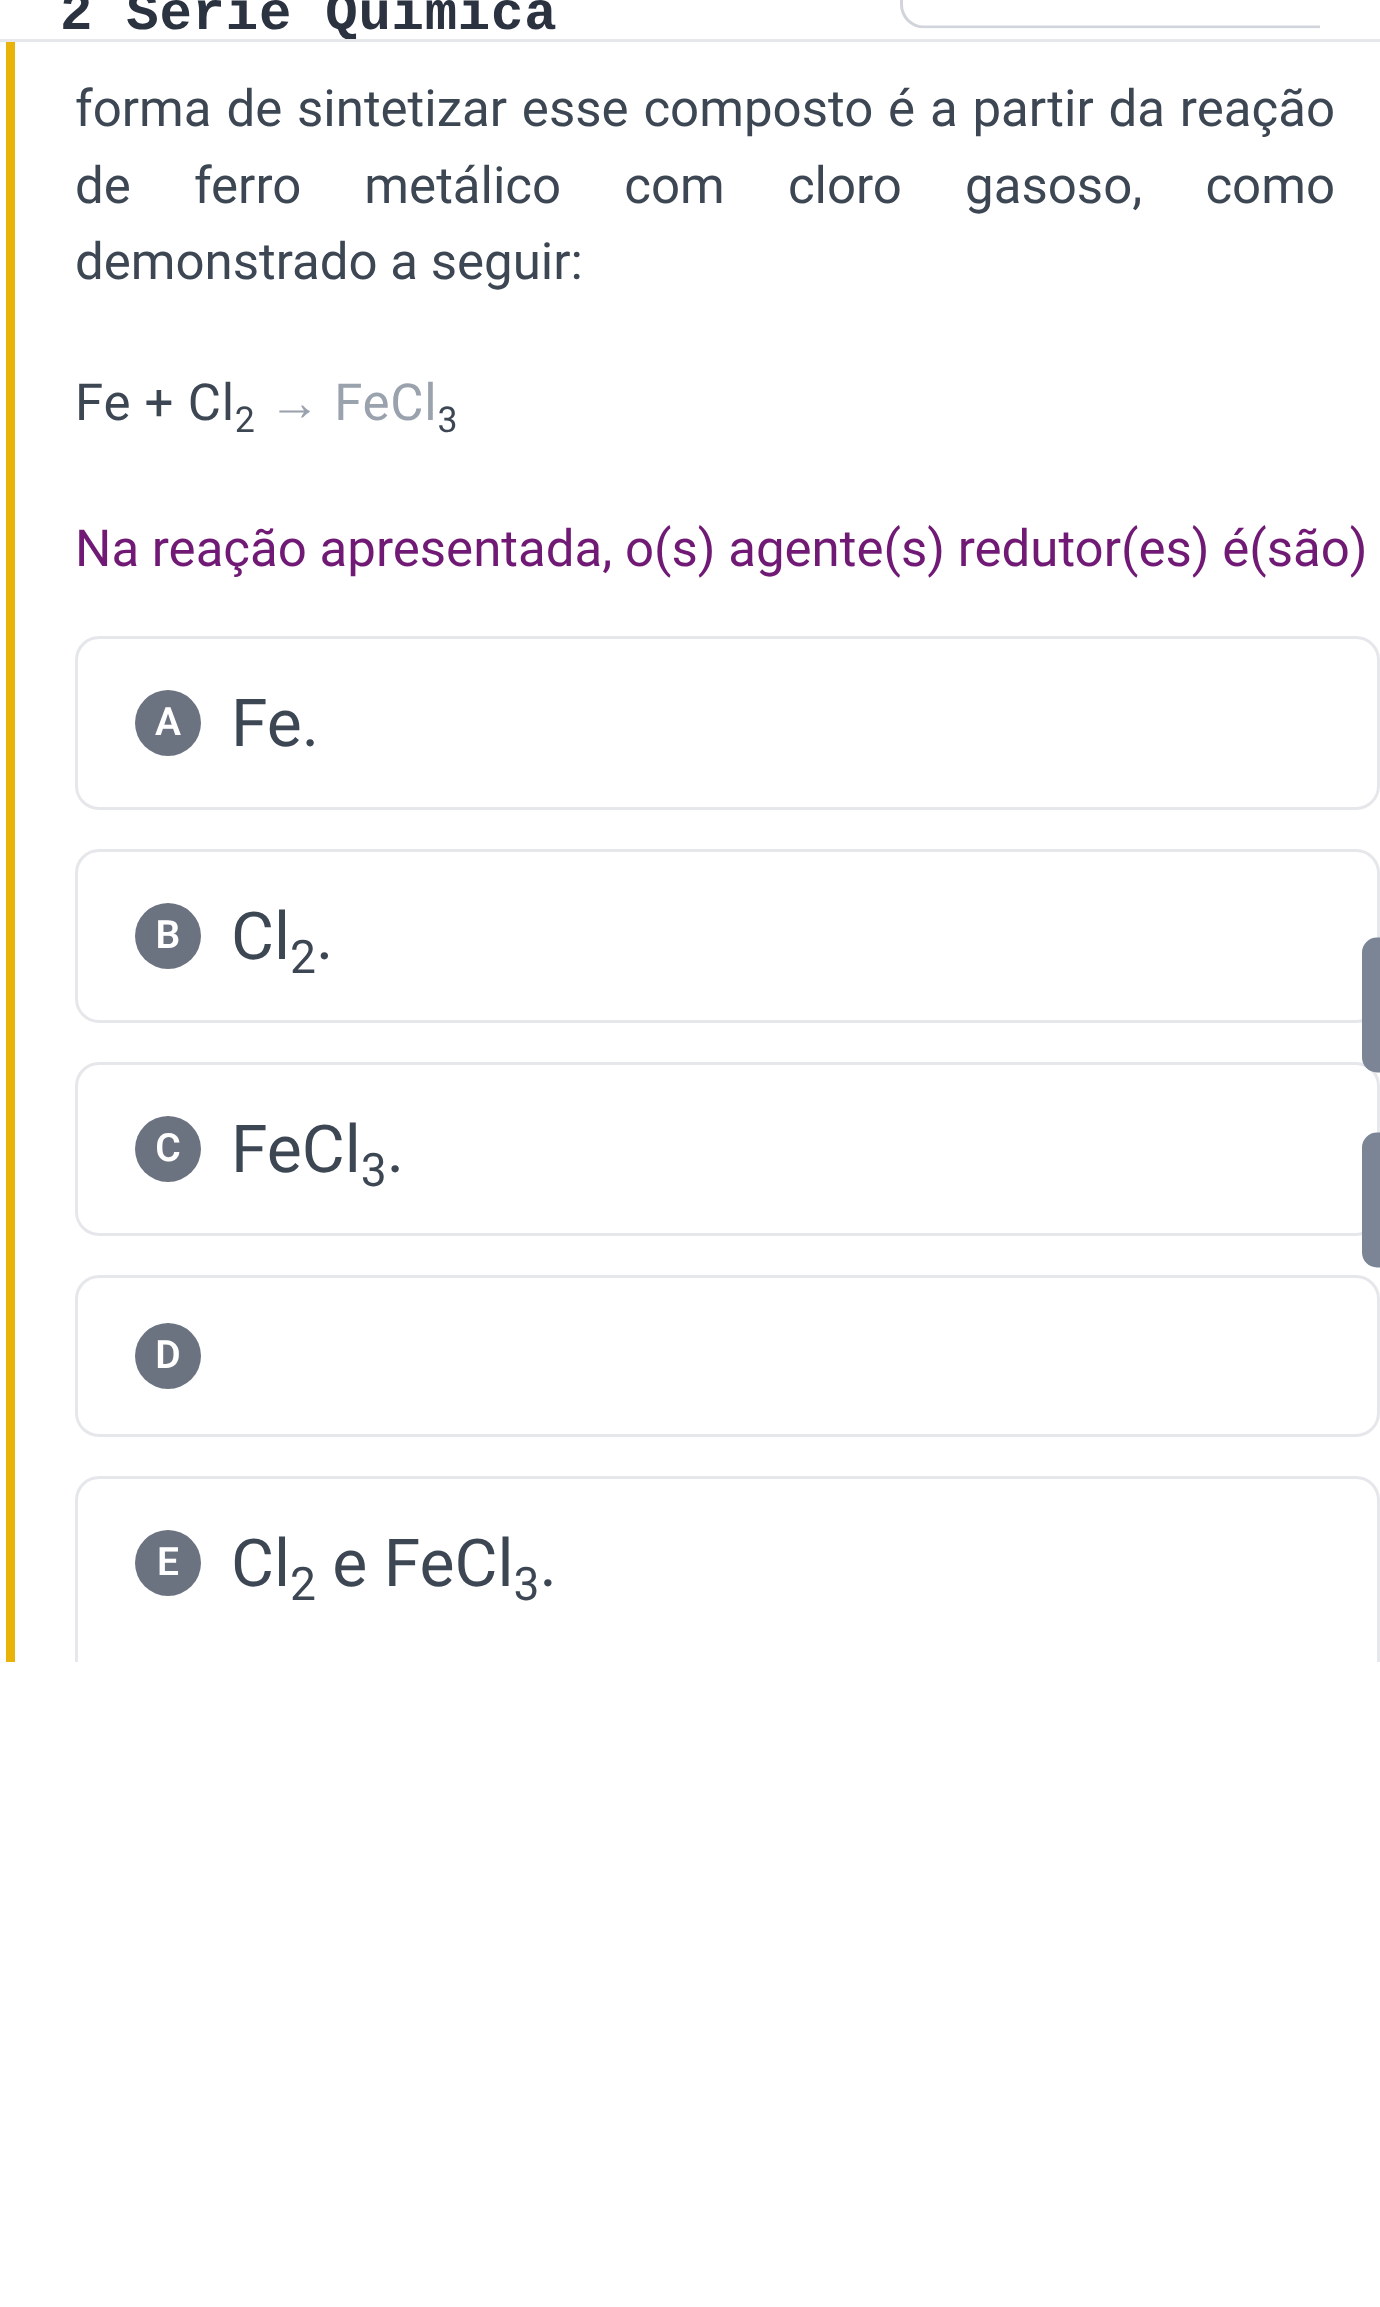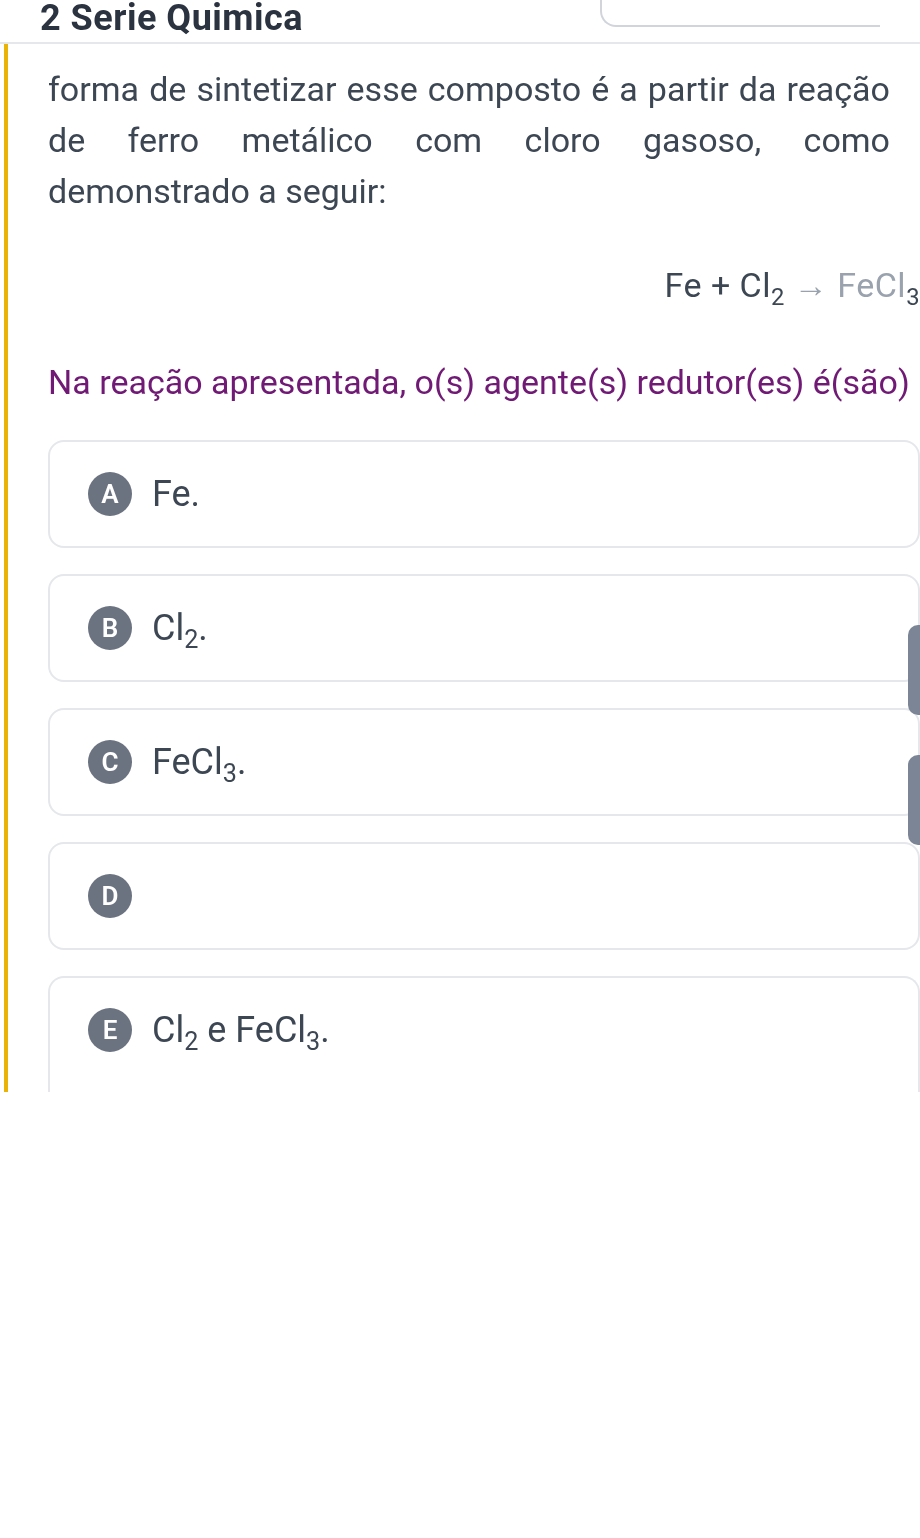--- a/index.html
+++ b/index.html
@@ -9,54 +9,55 @@
     color: #3b4452;
     background: #fff;
     width: 920px;
     padding: 0;
   }
   .topbar {
     display: flex;
     align-items: center;
     justify-content: space-between;
     border-bottom: 2px solid #e5e7eb;
-    height: 44px;
+    height: 28px;
     padding: 0 40px 6px 40px;
     overflow: hidden;
+    font-family: Liberation Mono, monospace;
   }
   .crumbs {
     font-weight: 700;
     font-size: 36px;
     color: #2b3240;
     letter-spacing: 0.5px;
     white-space: nowrap;
     line-height: 10px;
   }
   .searchish {
     width: 280px;
     height: 48px;
     margin-top: -30px;
     border: 2px solid #d1d5db;
     border-radius: 16px 0 0 16px;
     border-right: none;
   }
   .content {
-    border-left: 4px solid #eab308;
+    border-left: 6px solid #eab308;
     margin-left: 4px;
     padding: 20px 0 0 40px;
   }
   .para {
     font-size: 34px;
     line-height: 1.5;
     color: #3d4754;
     text-align: justify;
     padding-right: 30px;
   }
   .reaction {
-    text-align: right;
+    text-align: left;
     font-size: 34px;
     color: #3d4754;
     margin: 48px 0 52px 0;
     letter-spacing: 0.5px;
   }
   .para2 {
     font-size: 34px;
     line-height: 1.5;
     color: #701a75;
     text-align: justify;
@@ -91,21 +92,21 @@
     background: #6b7280;
     color: #fff;
     font-weight: 600;
     font-size: 26px;
     display: flex;
     align-items: center;
     justify-content: center;
     flex-shrink: 0;
   }
   .opt-text {
-    font-size: 36px;
+    font-size: 44px;
     color: #3d4754;
   }
   sub {
     font-size: 0.7em;
     vertical-align: sub;
     line-height: 0;
   }
   .side-tabs {
     position: absolute;
     right: 0;

